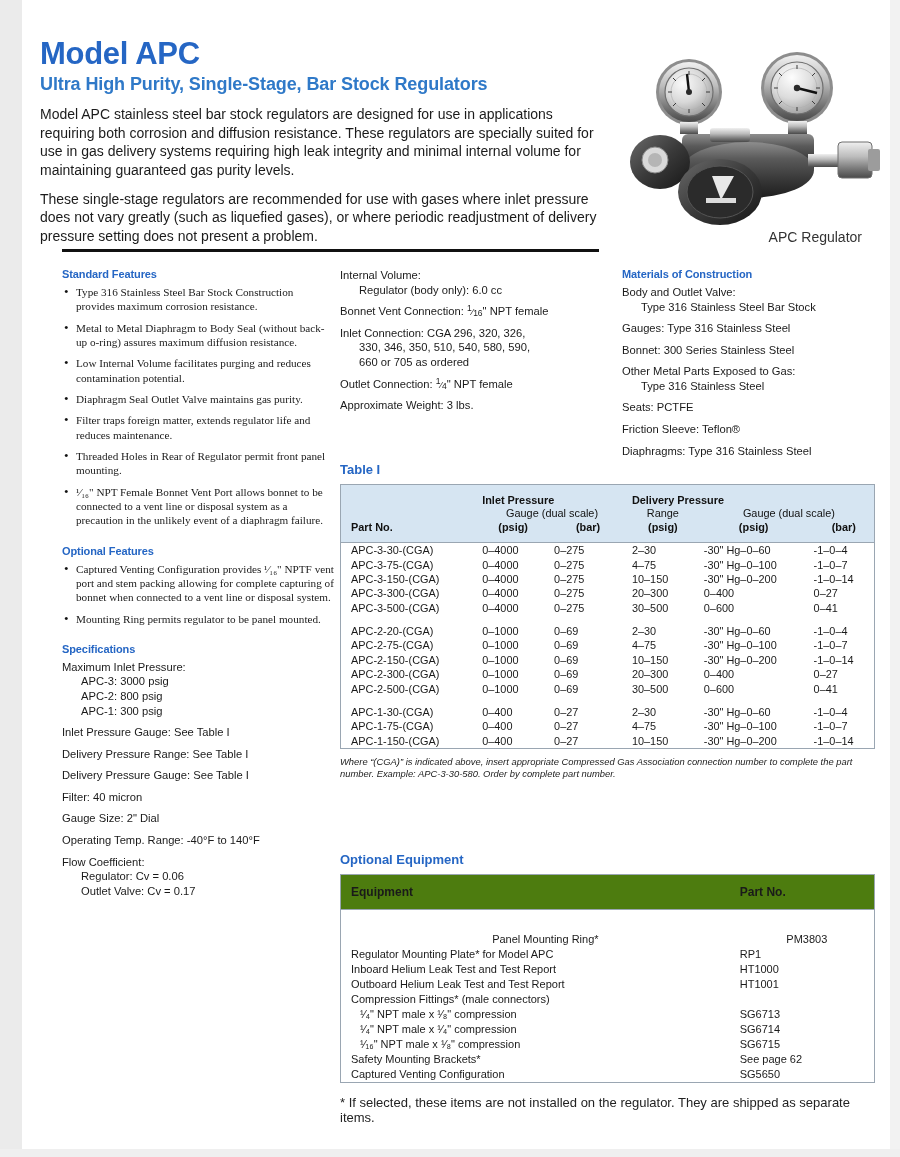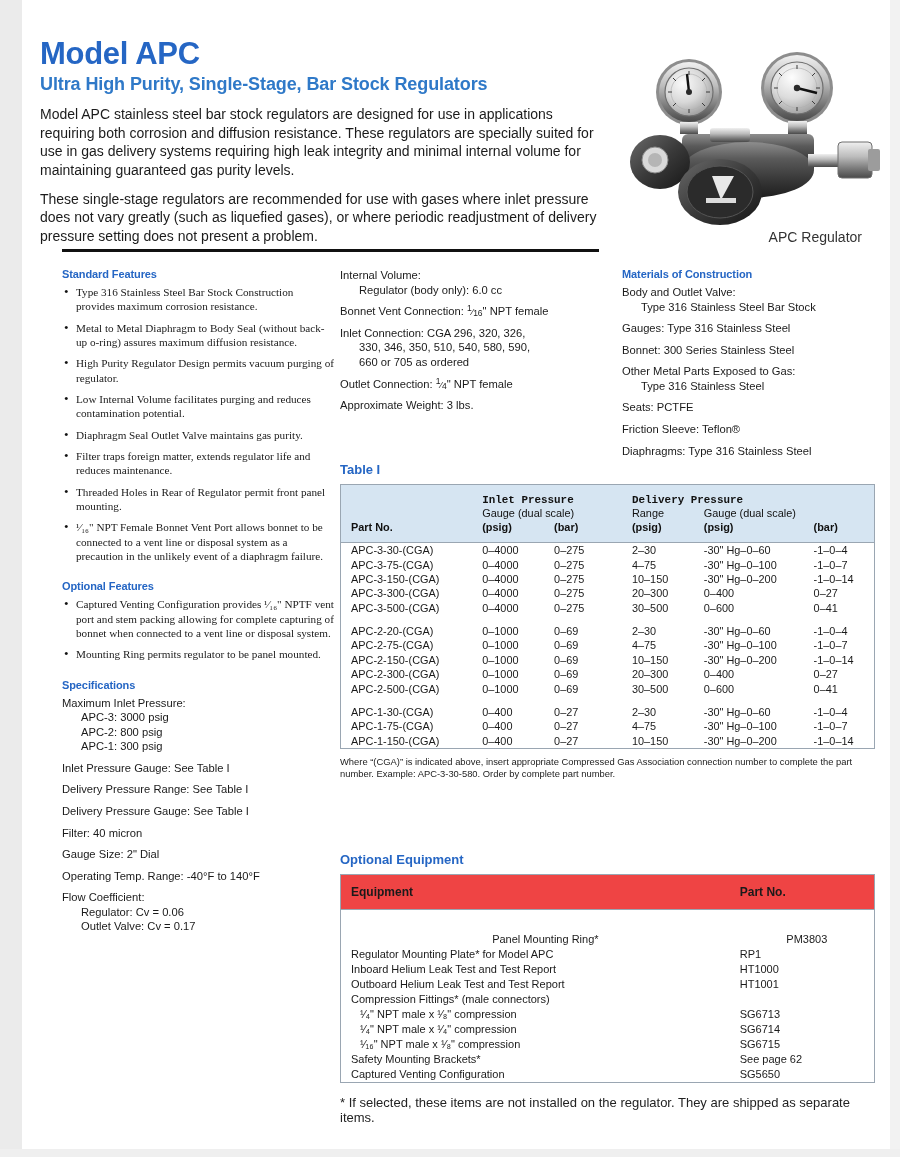--- a/index.html
+++ b/index.html
@@ -78,46 +78,47 @@
 
   table.dt {
     width:535px; border-collapse:collapse;
     border:1px solid #9aa6b2;
     font-size:10.9px;
     background:#fff;
   }
   table.dt thead td, table.dt thead th {
     background:#d6e5f2; border:none; color:#111;
   }
-  table.dt thead tr.hrow1 td { padding:9px 0 1px 0; font-weight:bold;font-family:Liberation Mono, monospace; }
+  table.dt thead tr.hrow1 td { padding:9px 0 1px 0; font-weight:bold; }
   table.dt thead tr.hrow2 td { padding:0 0 2px 0; }
   table.dt thead tr.hrow3 td { padding:0 0 9px 0; font-weight:bold;
     border-bottom:1px solid #9aa6b2; }
-  table.dt thead .sub { font-weight:normal; }
+  table.dt thead .sub { font-weight:normal;text-align:center; }
   table.dt tbody td { padding:1.2px 0; border:none; }
   table.dt tbody tr.gap td { height:9px; padding:0; }
   .pad-l { padding-left:10px !important; }
 
   
   col.c-part { width:132px; }
   col.c-ig   { width:72px; }
   col.c-ib   { width:78px; }
   col.c-rg   { width:72px; }
   col.c-dg   { width:110px; }
   col.c-db   { width:71px; }
 
   .tbl-note {
     width:535px; font-size:9.4px; line-height:1.3; color:#222;
     margin-top:7px;
+    font-style:italic;
   }
 
   
   table.oe { width:535px; border-collapse:collapse; border:1px solid #9aa6b2; font-size:11px; }
   table.oe thead td {
-    background:#ef4444; font-weight:bold; padding:10px 0 10px 0;
+    background:#4d7c0f; font-weight:bold; padding:10px 0 10px 0;
     border-bottom:1px solid #9aa6b2; font-size:12px;
   }
   table.oe tbody td { padding:1.5px 0; }
   table.oe tbody tr.firstrow td { padding-top:23px;text-align:center; }
   col.c-eq { width:400px; }
   col.c-pn { width:135px; }
   .oe-indent { padding-left:19px !important; }
 
   .footnote { width:535px; font-size:13px; color:#222; margin-top:12px; }
 
@@ -236,21 +237,20 @@
     <div class="photo-caption">APC Regulator</div>
   </div>
 
   <div class="rule"></div>
 
   <div class="col col-left">
     <h2 class="sec">Standard Features</h2>
     <ul class="feat">
       <li>Type 316 Stainless Steel Bar Stock Construction provides maximum corrosion resistance.</li>
       <li>Metal to Metal Diaphragm to Body Seal (without back-up o-ring) assures maximum diffusion resistance.</li>
-      <li>High Purity Regulator Design permits vacuum purging of regulator.</li>
       <li>Low Internal Volume facilitates purging and reduces contamination potential.</li>
       <li>Diaphragm Seal Outlet Valve maintains gas purity.</li>
       <li>Filter traps foreign matter, extends regulator life and reduces maintenance.</li>
       <li>Threaded Holes in Rear of Regulator permit front panel mounting.</li>
       <li>¹⁄₁₆" NPT Female Bonnet Vent Port allows bonnet to be connected to a vent line or disposal system as a precaution in the unlikely event of a diaphragm failure.</li>
     </ul>
 
     <h2 class="sec spaced">Optional Features</h2>
     <ul class="feat">
       <li>Captured Venting Configuration provides ¹⁄₁₆" NPTF vent port and stem packing allowing for complete capturing of bonnet when connected to a vent line or disposal system.</li>

